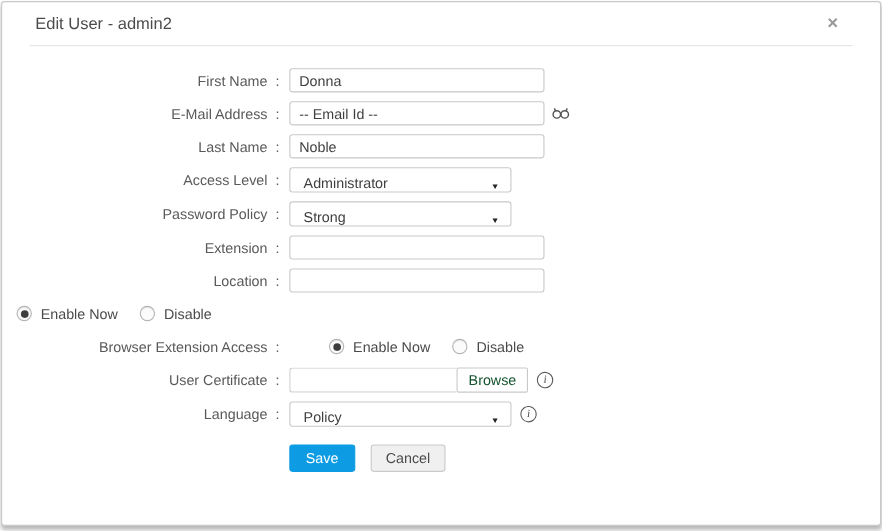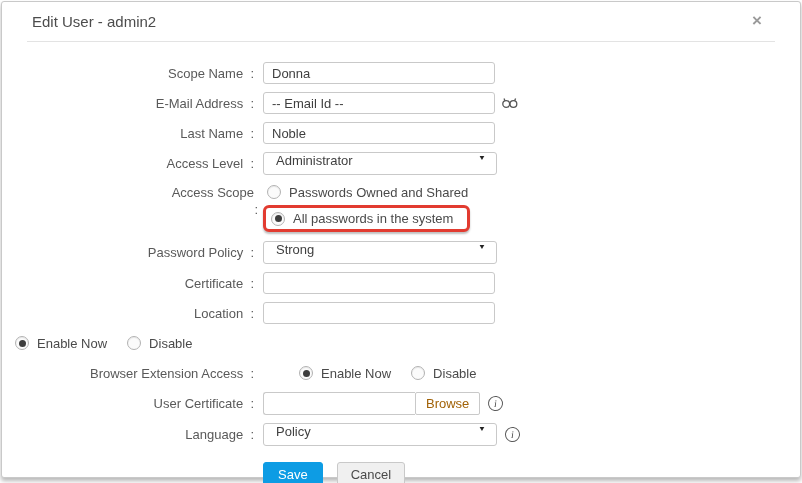--- a/index.html
+++ b/index.html
@@ -20,22 +20,22 @@
   .form { padding-top:20px; }
   .row { display:flex; align-items:center; margin-bottom:8px; min-height:22px; }
   .lcell { width:252px; text-align:right; font-size:13px; color:#595959; flex:0 0 252px; }
   .lcell::after { content:"\00a0\00a0:"; }
   .fcell { margin-left:9px; display:flex; align-items:center; }
   input.tbox {
     width:232px; height:22px; border:1px solid #c9c9c9; border-radius:3px;
     font-family:inherit; font-size:13px; color:#3f3f3f; padding:0 8px; outline:none; background:#fff;
   }
   .selbox {
-    width:234px; height:23px; border:1px solid #c9c9c9; border-radius:3px; background:#fff;
-    display:flex; align-items:flex-start; justify-content:space-between; padding:0 10px 12px 12px;
+    width:202px; height:23px; border:1px solid #c9c9c9; border-radius:3px; background:#fff;
+    display:flex; align-items:flex-end; justify-content:space-between; padding:0 10px 0 12px;
     font-size:13px; color:#3f3f3f; cursor:pointer;
   }
   .sel-arrow { font-size:8px; color:#222; transform:scaleY(0.9); }
   
   .radio { width:14px; height:14px; border-radius:50%; border:1px solid #b3b3b3;
            background:#fbfbfb; display:inline-flex; align-items:center; justify-content:center;
            flex:0 0 14px; cursor:pointer; box-shadow:inset 0 1px 1px rgba(0,0,0,0.08); }
   .radio.sel::after { content:""; width:7px; height:7px; border-radius:50%; background:#3d3d3d; }
   .rlabel { font-size:13px; color:#4a4a4a; margin:0 0 0 8px; }
   .rgap { width:20px; }
@@ -46,21 +46,21 @@
   .scope-colon { position:absolute; right:-4px; top:19px; font-size:13px; color:#595959; }
   .scope-colon::after { content:":"; }
   .scope-opts { margin-left:9px; }
   .scope-opt1 { display:flex; align-items:center; height:18px; margin-bottom:4px; padding-left:4px; }
   .hl-box { display:inline-flex; align-items:center; border:3px solid #e23b30; border-radius:6px;
             padding:3px 14px 3px 5px; background:#fff; box-shadow:0 2px 2px rgba(0,0,0,0.25); }
   
   input.certbox { width:152px; height:23px; border:1px solid #c9c9c9; border-radius:3px 0 0 3px;
                   border-right:none; font-family:inherit; font-size:13px; color:#3f3f3f; padding:0 8px; outline:none; }
   .browse-btn { height:23px; border:1px solid #c9c9c9; border-radius:2px; background:#fff;
-                font-size:13px; color:#a16207; padding:0 10px; display:flex; align-items:center; cursor:pointer; }
+                font-size:13px; color:#14532d; padding:0 10px; display:flex; align-items:center; cursor:pointer; }
   
   .info-icon { width:15px; height:15px; border:1px solid #5a5a5a; border-radius:50%;
                display:inline-flex; align-items:center; justify-content:center;
                font-size:10px; color:#4a4a4a; font-family:"Liberation Serif", serif;
                margin-left:8px; cursor:pointer; transform:rotate(8deg); }
   .binocs { margin-left:6px; cursor:pointer; display:inline-flex; }
   
   .btn-row { margin-top:16px; }
   .btn-save { background:#0d9ce4; color:#fff; border:1px solid #0d9ce4; border-radius:3px;
               font-family:inherit; font-size:13px; padding:0 14px; height:25px; cursor:pointer; }
@@ -74,21 +74,21 @@
   <div class="card">
 
     <div class="hdr">
       <div class="hdr-title">Edit User - admin2</div>
       <div class="close-x">×</div>
     </div>
 
     <div class="form">
 
       <div class="row">
-        <div class="lcell">Scope Name</div>
+        <div class="lcell">First Name</div>
         <div class="fcell">
           <input class="tbox" type="text" value="Donna" style="">
         </div>
       </div>
 
       <div class="row">
         <div class="lcell">E-Mail Address</div>
         <div class="fcell">
           <input class="tbox" type="text" value="-- Email Id --" style="">
           <span class="binocs">
@@ -111,49 +111,33 @@
       <div class="row">
         <div class="lcell">Access Level</div>
         <div class="fcell">
           <div class="selbox">
             <span>Administrator</span>
             <span class="sel-arrow">▼</span>
           </div>
         </div>
       </div>
 
-      <div class="scope-row">
-        <div class="scope-lcell">
-          <span>Access Scope</span>
-          <span class="scope-colon"></span>
-        </div>
-        <div class="scope-opts">
-          <div class="scope-opt1">
-            <span class="radio"></span>
-            <span class="rlabel">Passwords Owned and Shared</span>
-          </div>
-          <div class="hl-box">
-            <span class="radio sel"></span>
-            <span class="rlabel">All passwords in the system</span>
-          </div>
-        </div>
-      </div>
 
       <div class="row">
         <div class="lcell">Password Policy</div>
         <div class="fcell">
           <div class="selbox">
             <span>Strong</span>
             <span class="sel-arrow">▼</span>
           </div>
         </div>
       </div>
 
       <div class="row">
-        <div class="lcell">Certificate</div>
+        <div class="lcell">Extension</div>
         <div class="fcell">
           <input class="tbox" type="text" value="" style="">
         </div>
       </div>
 
       <div class="row">
         <div class="lcell">Location</div>
         <div class="fcell">
           <input class="tbox" type="text" value="" style="">
         </div>

